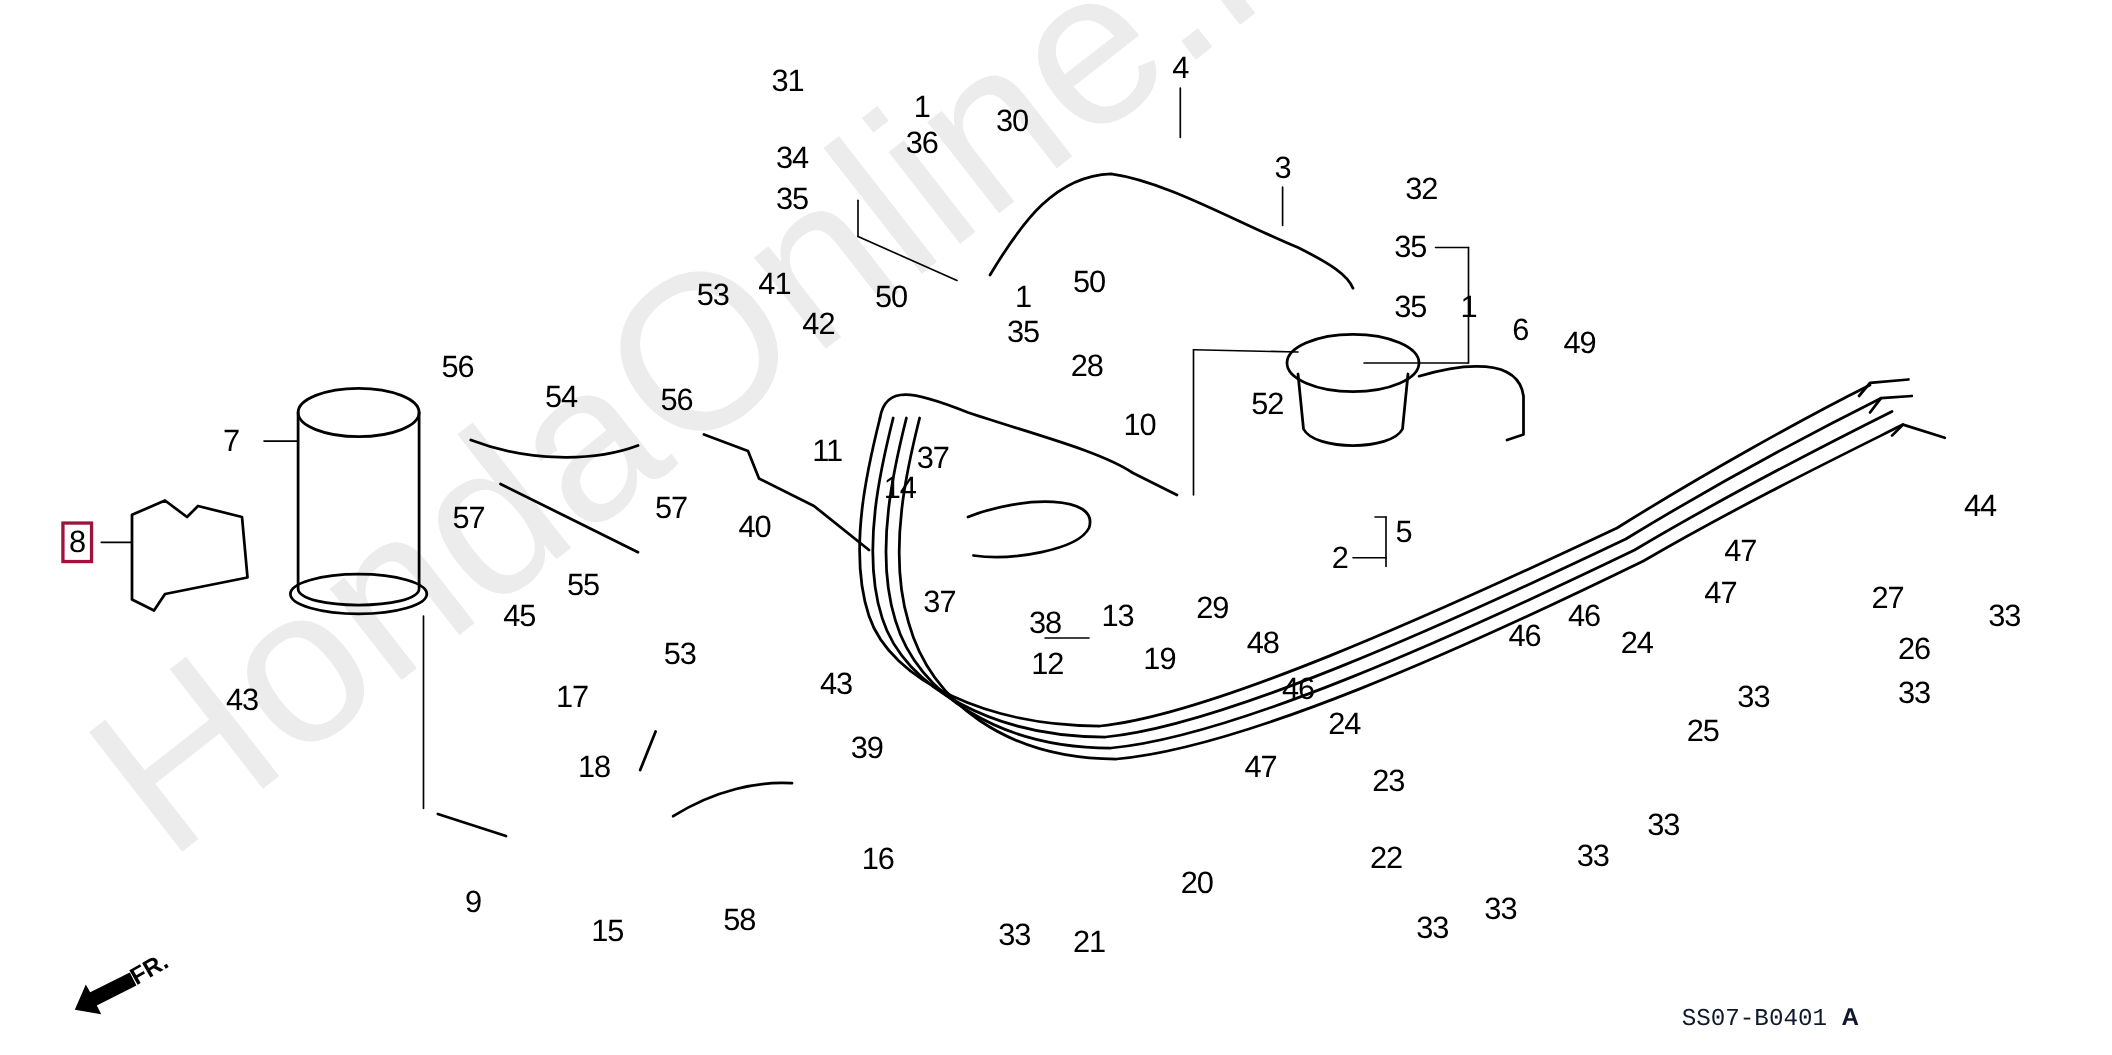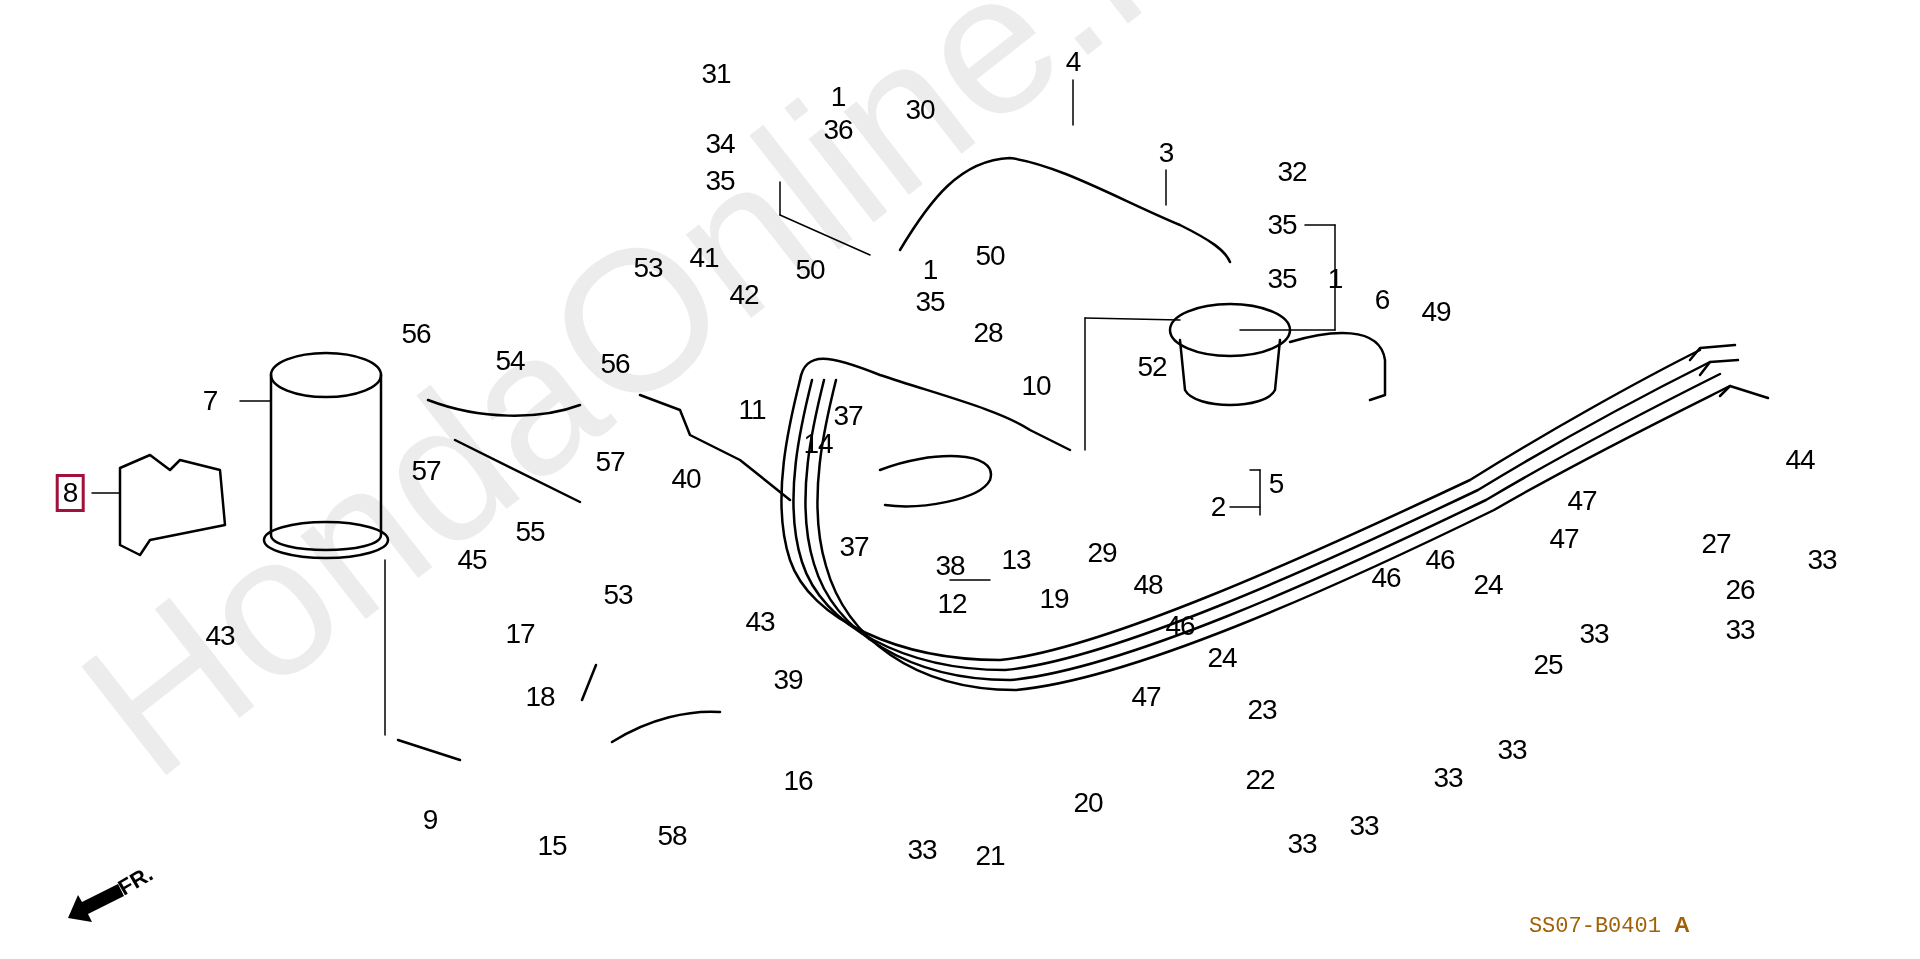--- a/index.html
+++ b/index.html
@@ -8,21 +8,21 @@
   #diagram { position: absolute; left: 0; top: 0; width: 1920px; height: 959px; }
   .lbl { position: absolute; font-family: "Liberation Sans", sans-serif;
          font-size: 28px; line-height: 28px; color: #000; letter-spacing: -1px;
          transform: translate(-50%, -50%); white-space: nowrap; cursor: pointer; }
   .lbl.sel { border: 3px solid #a0123c; padding: 2px 4px; background: #fff; }
   .watermark { position: absolute; left: 40px; top: 640px;
                font-family: "Liberation Sans", sans-serif; font-size: 200px;
                color: #ececec; transform: rotate(-38deg); transform-origin: left top;
                white-space: nowrap; }
   .code { position: absolute; right: 230px; top: 912px;
-          font-family: "Liberation Mono", monospace; font-size: 22px; color: #a16207; }
+          font-family: "Liberation Mono", monospace; font-size: 22px; color: #0f172a; }
   .code b { font-family: "Liberation Sans", sans-serif; }
   .fr-text { position: absolute; left: 118px; top: 868px; font-weight: bold;
              font-size: 22px; transform: rotate(-30deg); font-family: "Liberation Sans", sans-serif; }
 </style>
 </head>
 <body>
 
 <div class="watermark">HondaOnline.ru</div>
 
 <svg id="diagram" viewBox="0 0 1920 959" xmlns="http://www.w3.org/2000/svg">

